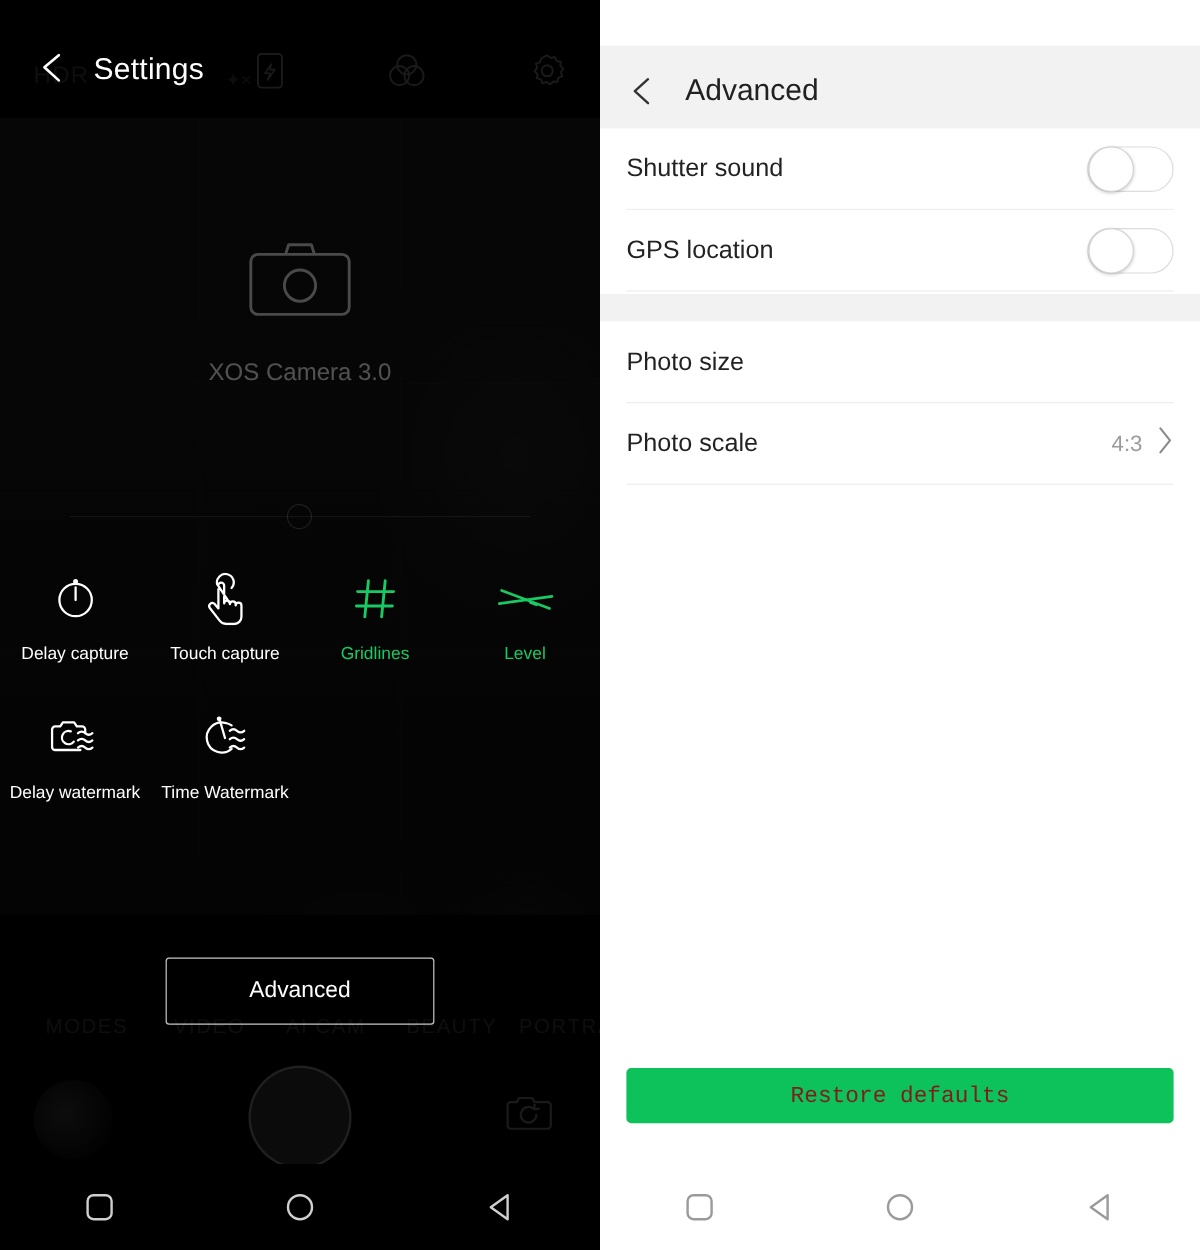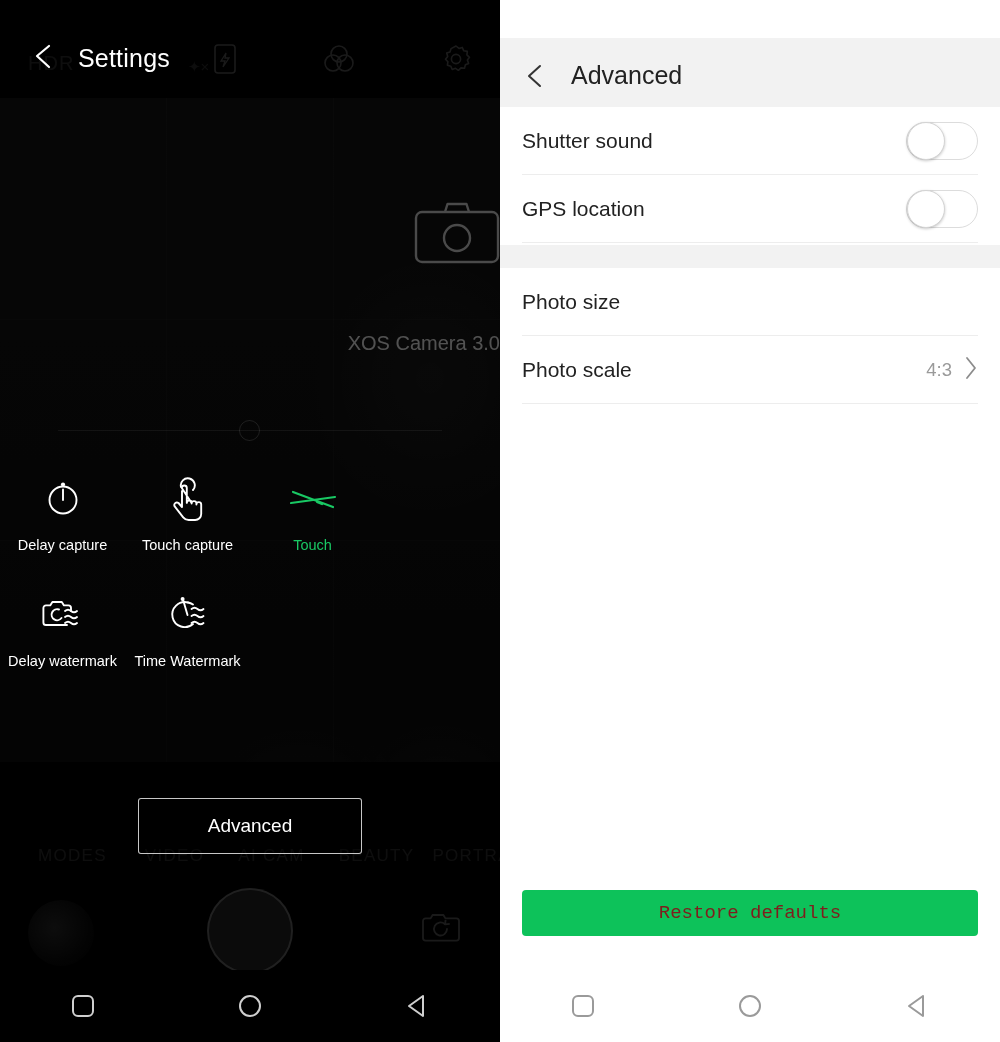--- a/index.html
+++ b/index.html
@@ -67,23 +67,22 @@
   }
   .l-hdr-icons {
     position:absolute; right:28px; top:44px; width:260px; height:34px;
     display:flex; align-items:center; justify-content:space-between;
   }
   .l-hdr-icons .hicon { opacity:0.10; }
 
   
   .cam-logo {
     position:absolute; left:0; top:200px; width:500px;
-    display:flex; flex-direction:column; align-items:flex-end;
+    display:flex; flex-direction:column; align-items:center;
     z-index:5;
-    gap:32px;
   }
   .cam-logo .label {
     margin-top:34px; font-size:20px; color:rgba(255,255,255,0.30);
   }
   
   .zoom-line {
     position:absolute; left:58px; top:430px; width:384px; height:1px;
     background:rgba(255,255,255,0.06); z-index:5;
   }
   .zoom-knob {
@@ -276,30 +275,41 @@
         <div class="feat">
           <div class="ficon">
             <svg width="40" height="44" viewBox="0 0 40 44">
               <path d="M13 10 a7 7 0 1 1 12 3" fill="none" stroke="#ffffff" stroke-width="1.9" stroke-linecap="round"></path>
               <path d="M14 14 l0 16 -3.5 -4 a2.6 2.6 0 0 0 -3.8 3.4 l8.5 11 a7 7 0 0 0 5.6 2.6 l6.4 0 a6 6 0 0 0 6 -6 l0 -9.5 a2.4 2.4 0 0 0 -4.8 0 m0 -1 a2.4 2.4 0 0 0 -4.8 0 m0 -0.6 a2.4 2.4 0 0 0 -4.8 0 l0 -14.9 a2.5 2.5 0 0 0 -5 0 z" fill="none" stroke="#ffffff" stroke-width="1.9" stroke-linejoin="round" stroke-linecap="round"></path>
             </svg>
           </div>
           <div class="flabel">Touch capture</div>
         </div>
 
+        <div class="feat on">
+          <div class="ficon">
+            <svg width="40" height="40" viewBox="0 0 40 40">
+              <line x1="14" y1="5" x2="11" y2="35" stroke="#19c964" stroke-width="2.4" stroke-linecap="round"></line>
+              <line x1="28" y1="5" x2="25" y2="35" stroke="#19c964" stroke-width="2.4" stroke-linecap="round"></line>
+              <line x1="5" y1="14" x2="35" y2="14" stroke="#19c964" stroke-width="2.4" stroke-linecap="round"></line>
+              <line x1="4" y1="26" x2="34" y2="26" stroke="#19c964" stroke-width="2.4" stroke-linecap="round"></line>
+            </svg>
+          </div>
+          <div class="flabel">Gridlines</div>
+        </div>
 
         <div class="feat on">
           <div class="ficon">
             <svg width="48" height="36" viewBox="0 0 48 36">
               <line x1="2" y1="22" x2="46" y2="16" stroke="#19c964" stroke-width="2.2" stroke-linecap="round"></line>
               <line x1="4" y1="11" x2="44" y2="26" stroke="#19c964" stroke-width="2.2" stroke-linecap="round"></line>
               <line x1="28" y1="21" x2="33" y2="23" stroke="#19c964" stroke-width="2.2" stroke-linecap="round"></line>
             </svg>
           </div>
-          <div class="flabel">Touch</div>
+          <div class="flabel">Level</div>
         </div>
 
       </div>
 
       <div class="feat-row">
 
         <div class="feat">
           <div class="ficon">
             <svg width="44" height="36" viewBox="0 0 44 36">
               <path d="M26 28 L5 28 a2.6 2.6 0 0 1 -2.6 -2.6 L2.4 11 a2.6 2.6 0 0 1 2.6 -2.6 l4.2 0 l2.2 -3.4 l9.4 0 l2.2 3.4 l4.4 0 a2.6 2.6 0 0 1 2.6 2.6 l0 3" fill="none" stroke="#ffffff" stroke-width="1.9" stroke-linejoin="round" stroke-linecap="round"></path>

